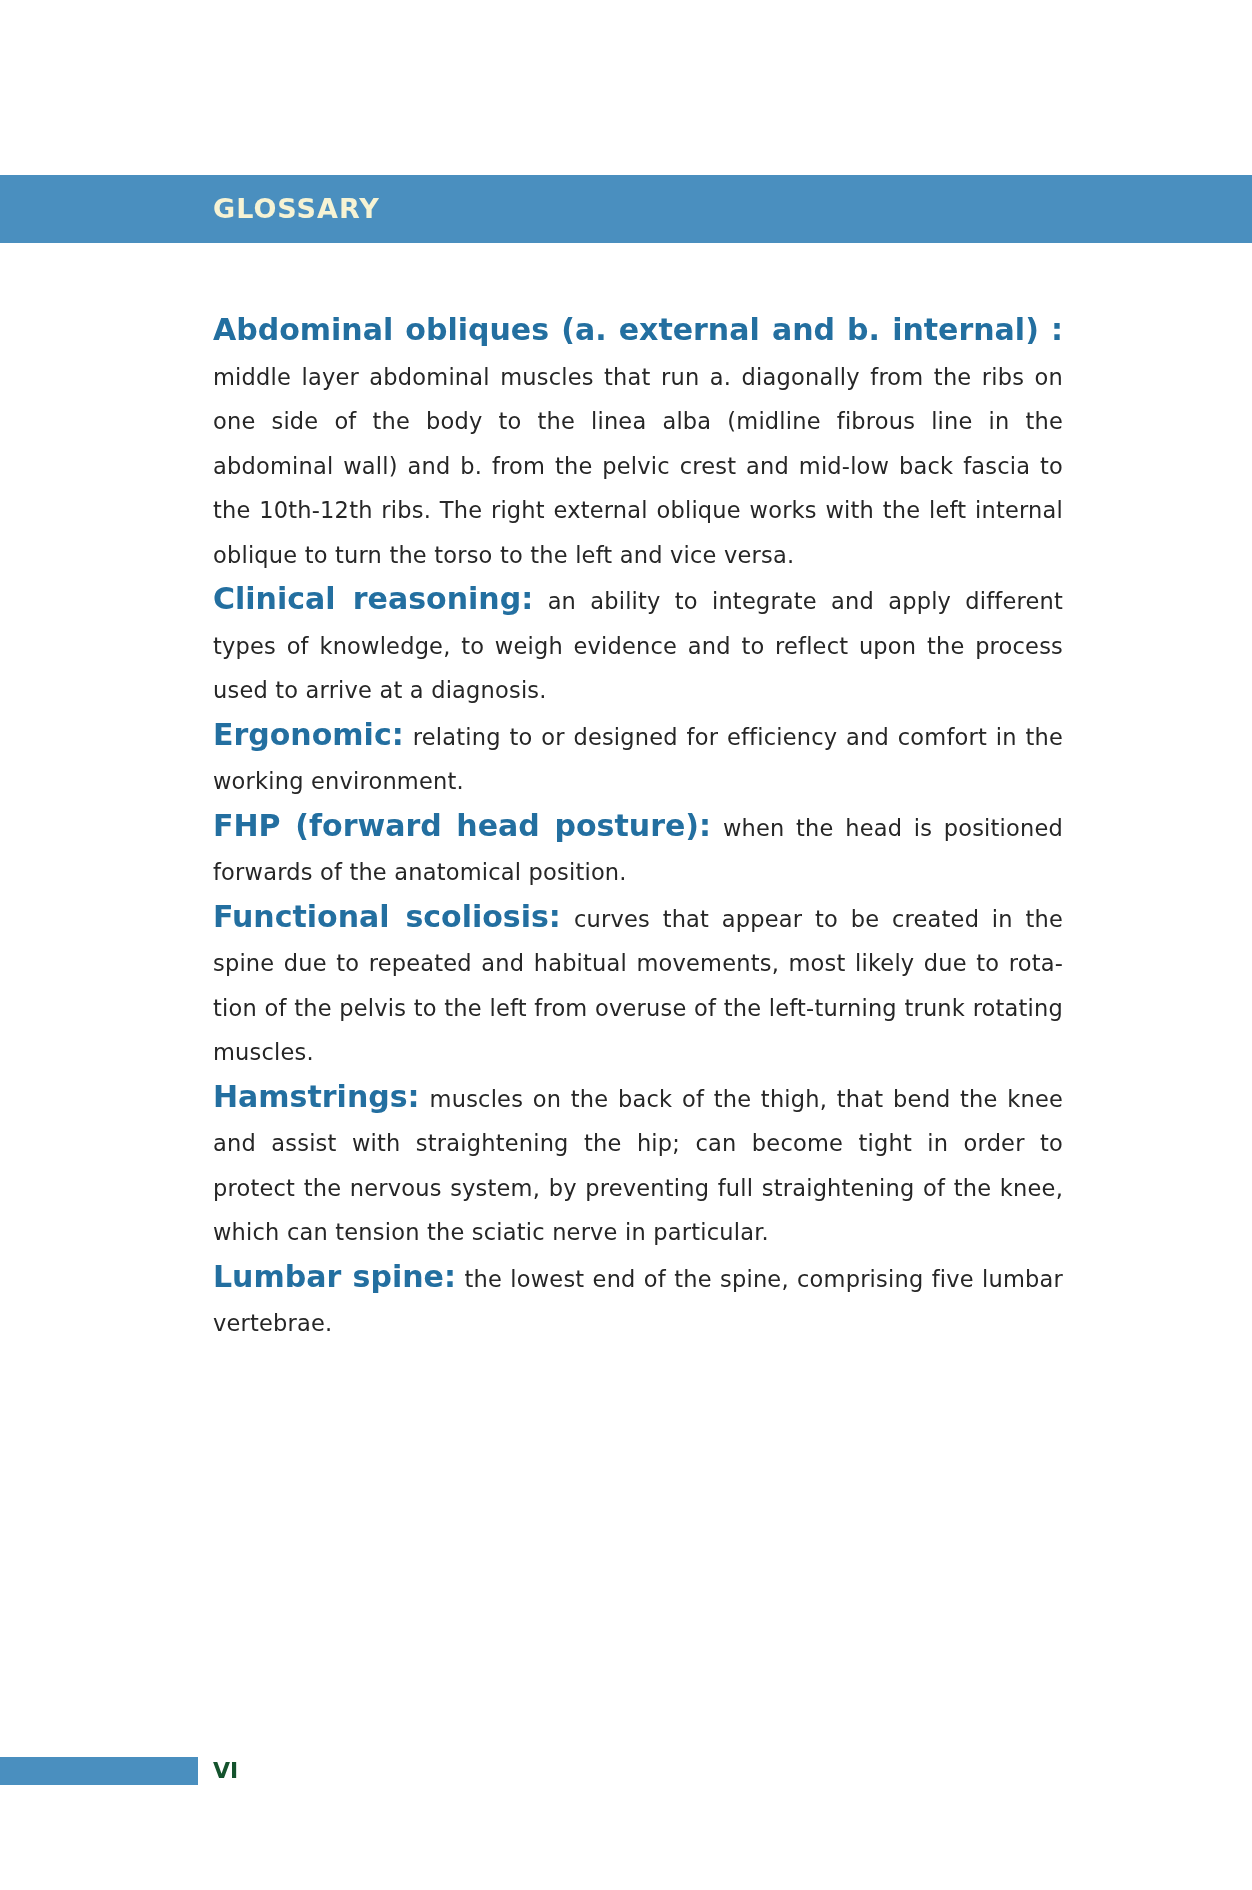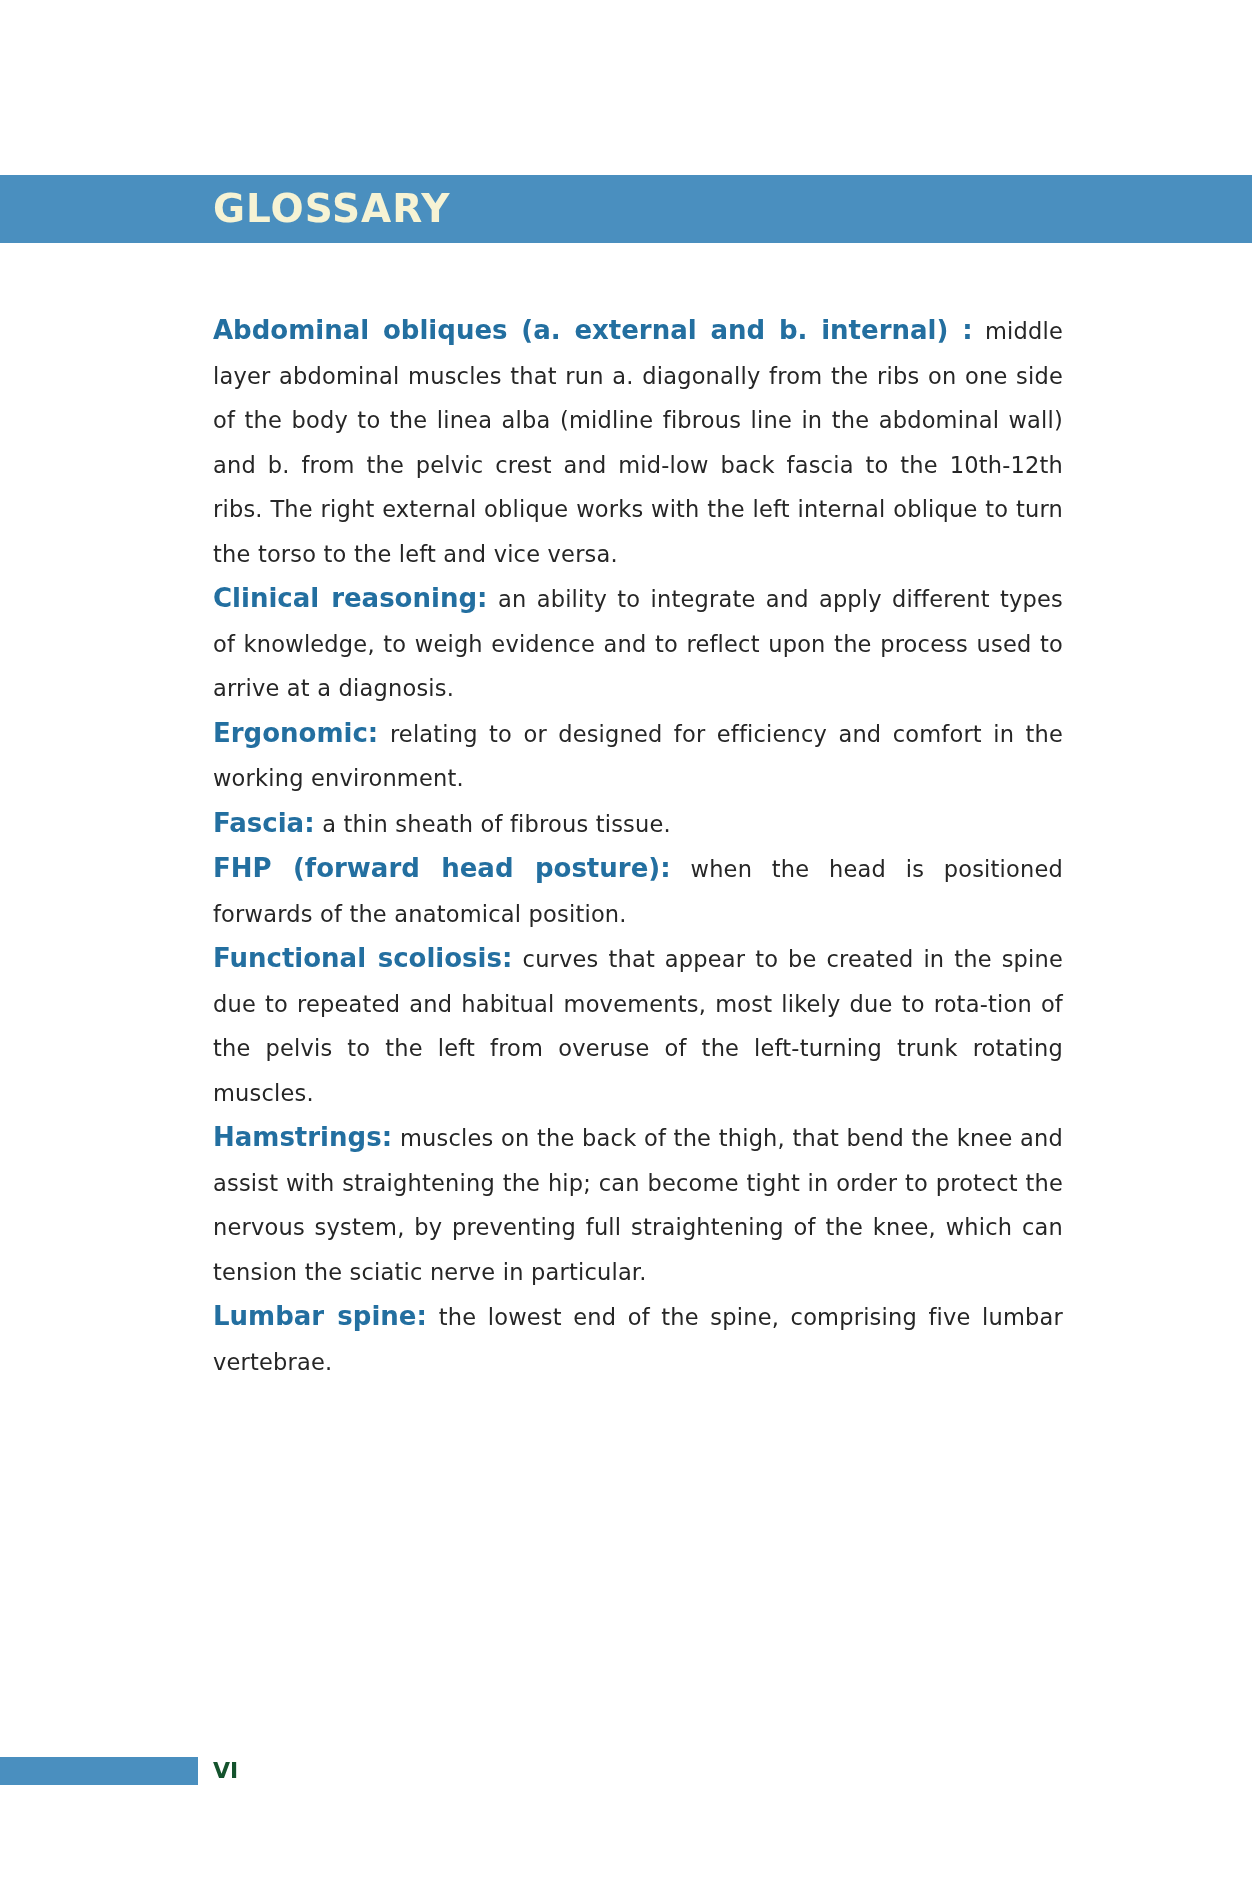--- a/index.html
+++ b/index.html
@@ -22,21 +22,21 @@
       height: 68px;
       background: #4a8fbf;
     }
     .banner-title {
       position: absolute;
       left: 213px;
       top: 14px;
       margin: 0;
       font-family: "DejaVu Sans", sans-serif;
       font-weight: bold;
-      font-size: 39px;
+      font-size: 27px;
       letter-spacing: 1px;
       color: #f6f3d4;
       line-height: 40px;
     }
     .glossary {
       position: absolute;
       left: 213px;
       top: 308px;
       width: 850px;
       margin: 0;
@@ -49,21 +49,21 @@
       font-weight: 200;
       font-size: 23.5px;
       line-height: 44.5px;
       color: #222222;
       text-align: justify;
       letter-spacing: 0.2px;
     }
     .term {
       font-family: "DejaVu Sans", sans-serif;
       font-weight: bold;
-      font-size: 26px;
+      font-size: 30px;
       color: #236fa0;
       letter-spacing: 0;
     }
     .def {
       color: #262626;
       font-weight: normal;
       font-family: "DejaVu Sans", sans-serif;
       font-size: 22.5px;
     }
     .footer-bar {
@@ -99,24 +99,20 @@
   </li>
   <li class="entry">
     <span class="term">Clinical reasoning:</span>
     <span class="def">an ability to integrate and apply different types of knowledge, to weigh evidence and to reflect upon the process used to arrive at a diagnosis.</span>
   </li>
   <li class="entry">
     <span class="term">Ergonomic:</span>
     <span class="def">relating to or designed for efficiency and comfort in the working environment.</span>
   </li>
   <li class="entry">
-    <span class="term">Fascia:</span>
-    <span class="def">a thin sheath of fibrous tissue.</span>
-  </li>
-  <li class="entry">
     <span class="term">FHP (forward head posture):</span>
     <span class="def">when the head is positioned forwards of the anatomical position.</span>
   </li>
   <li class="entry">
     <span class="term">Functional scoliosis:</span>
     <span class="def">curves that appear to be created in the spine due to repeated and habitual movements, most likely due to rota-tion of the pelvis to the left from overuse of the left-turning trunk rotating muscles.</span>
   </li>
   <li class="entry">
     <span class="term">Hamstrings:</span>
     <span class="def">muscles on the back of the thigh, that bend the knee and assist with straightening the hip; can become tight in order to protect the nervous system, by preventing full straightening of the knee, which can tension the sciatic nerve in particular.</span>

